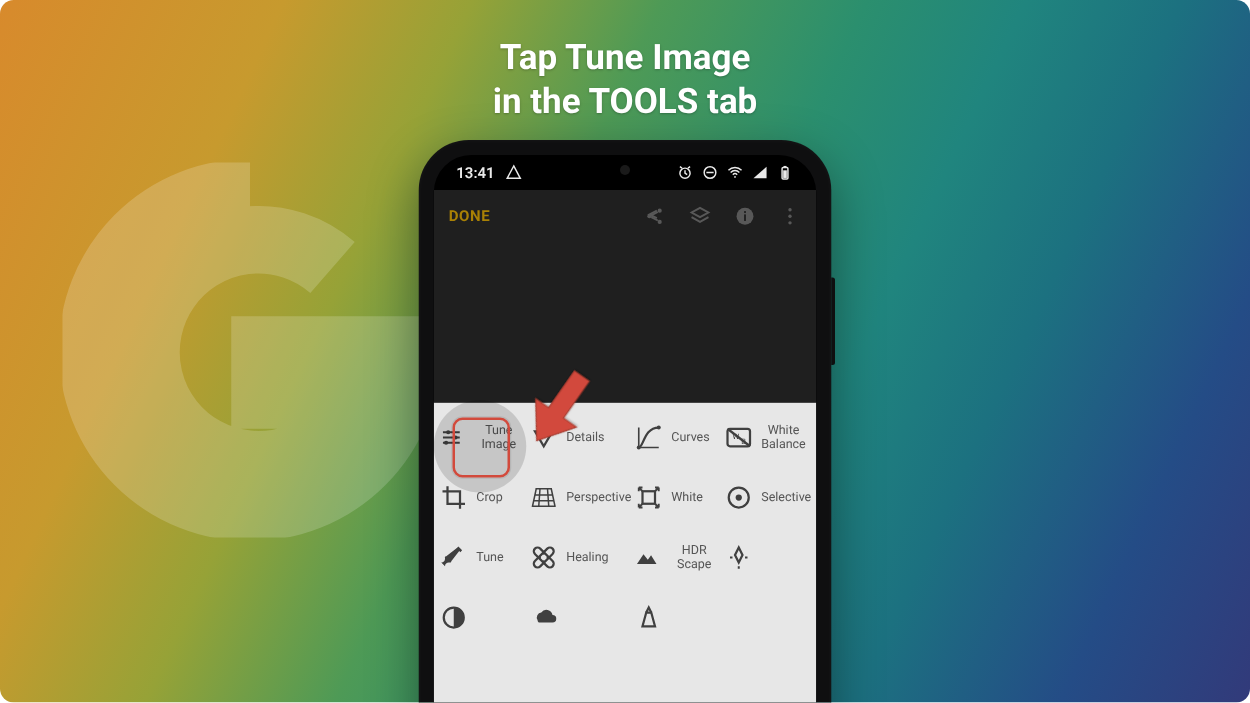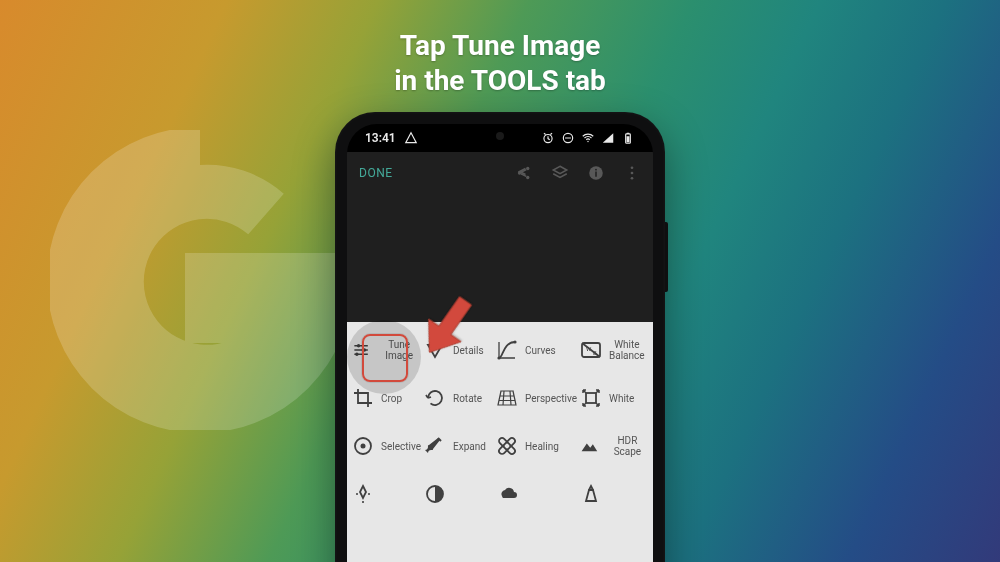--- a/index.html
+++ b/index.html
@@ -12,20 +12,21 @@
     background: linear-gradient(115deg,
       #d88a2c 0%,
       #c79a2e 18%,
       #96a237 30%,
       #4e9a56 42%,
       #2b8f6e 55%,
       #20857e 65%,
       #1c7180 75%,
       #244c86 88%,
       #323a7a 100%);
+    border-radius: 11px;
   }
   
   .g-watermark {
     position: absolute;
     left: 50px;
     top: 130px;
     width: 300px;
     height: 300px;
     opacity: 0.18;
     pointer-events: none;
@@ -134,23 +135,23 @@
     flex-direction: column;
   }
   .app-bar-row {
     height: 42px;
     display: flex;
     align-items: center;
     justify-content: space-between;
     padding: 0 12px;
   }
   .app-bar .done {
-    color: #5eead4;
+    color: #eab308;
     font-size: 12px;
-    font-weight: 400;
+    font-weight: 700;
     letter-spacing: 0.5px;
   }
   .app-bar .actions { display: flex; align-items: center; gap: 18px; }
   .app-bar .actions .ico { width: 18px; height: 18px; opacity: 0.55; }
   .app-bar .darken {
     position: absolute; inset: 0;
     background: rgba(0,0,0,0.28);
     pointer-events: none;
   }
   
@@ -375,29 +376,20 @@
 
           <div class="tool">
             <span class="tool-icon">
               <svg viewBox="0 0 24 24">
                   <path d="M7 3v14h14M3 7h14v14"></path>
                 </svg>
             </span>
             <span class="tool-label">Crop</span>
           </div>
 
-          <div class="tool">
-            <span class="tool-icon">
-              <svg viewBox="0 0 24 24">
-                  <path d="M5 12a7 7 0 1 1 2.5 5.4"></path>
-                  <path d="M5 12l-2-3M5 12l3-1"></path>
-                </svg>
-            </span>
-            <span class="tool-label">Rotate</span>
-          </div>
 
           <div class="tool">
             <span class="tool-icon">
               <svg viewBox="0 0 24 24">
                   <path d="M6 5 L18 5 L21 19 L3 19 Z M6 5 L3 19 M18 5 L21 19 M9 5 L8 19 M15 5 L16 19 M5 10 L19 10 M4 14.5 L20 14.5" stroke-width="1.2"></path>
                 </svg>
             </span>
             <span class="tool-label">Perspective</span>
           </div>
 
@@ -421,21 +413,21 @@
             <span class="tool-label">Selective</span>
           </div>
 
           <div class="tool">
             <span class="tool-icon">
               <svg viewBox="0 0 24 24">
                   <path d="M5 19c0-2 1.5-3 3-3 1 0 2 .5 2-1l7-9-2-2-9 7c-1.5 0-1 1-1 2 0 1.5-1 3-3 3" class="solid" stroke="none"></path>
                   <path d="M15 4l3 3" stroke-width="2"></path>
                 </svg>
             </span>
-            <span class="tool-label">Expand</span>
+            <span class="tool-label">Tune</span>
           </div>
 
           <div class="tool">
             <span class="tool-icon">
               <svg viewBox="0 0 24 24">
                   <rect x="2" y="9" width="20" height="6" rx="3" transform="rotate(45 12 12)"></rect>
                   <rect x="2" y="9" width="20" height="6" rx="3" transform="rotate(-45 12 12)"></rect>
                   <circle cx="12" cy="9" r="0.8" class="solid"></circle>
                   <circle cx="12" cy="15" r="0.8" class="solid"></circle>
                   <circle cx="9" cy="12" r="0.8" class="solid"></circle>

